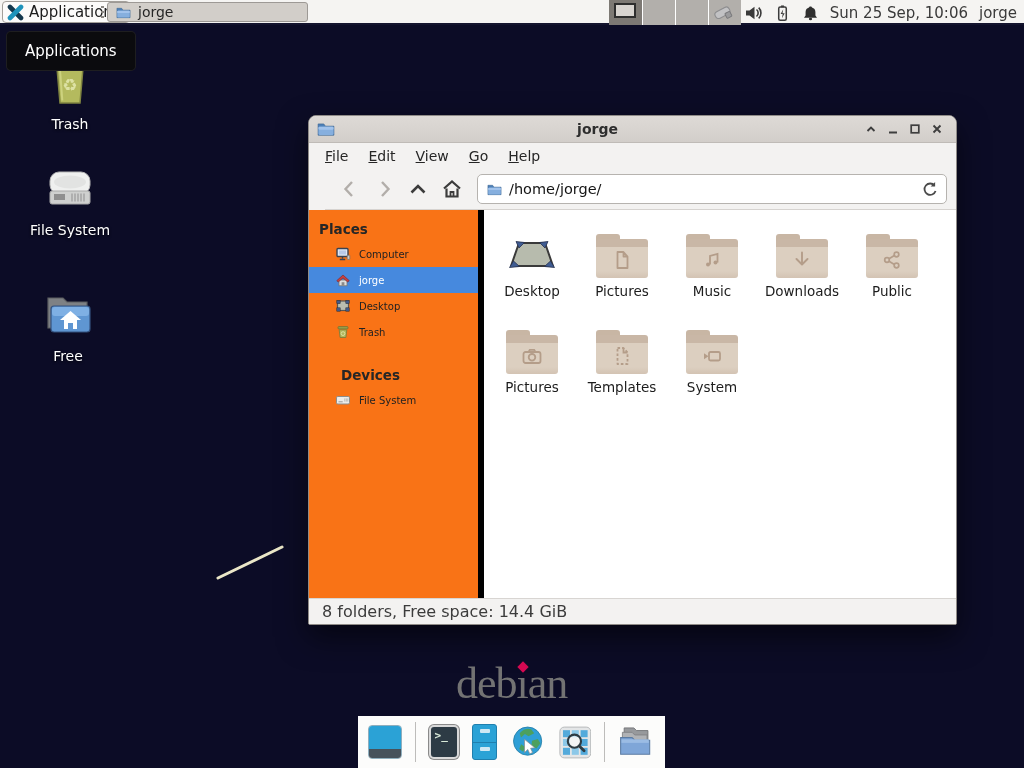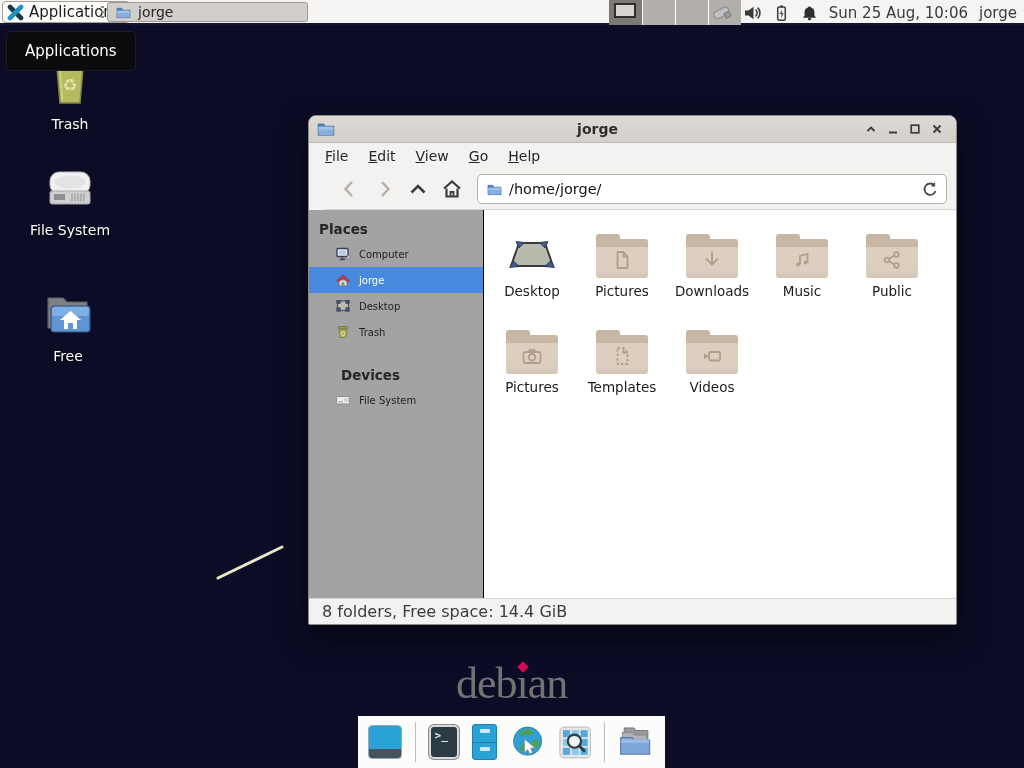--- a/index.html
+++ b/index.html
@@ -79,21 +79,21 @@
   .toolbar { height:41px; flex:0 0 41px; display:flex; align-items:center;
     padding:0 9px; gap:3px; background:#f3f2f1; border-bottom:1px solid #d6d3d0;margin-left:16px; }
   .navbtn { width:31px; height:29px; display:flex; align-items:center; justify-content:center;
     border-radius:4px; }
   .pathbar { flex:1; height:30px; margin-left:7px; background:#ffffff;
     border:1px solid #b6b3af; border-radius:5px; display:flex; align-items:center;
     padding:0 5px 0 9px; gap:7px; }
   .pathbar .ptext { flex:1; font-size:14.5px; color:#141414; }
   .reload { width:24px; height:24px; display:flex; align-items:center; justify-content:center; }
   .wbody { flex:1; display:flex; min-height:0; }
-  .sidebar { width:175px; flex:0 0 175px; background:#a3a3a3; border-right:1px solid #000000;
+  .sidebar { width:175px; flex:0 0 175px; background:#f97316; border-right:6px solid #000000;
     padding-top:7px; }
   .side-header { height:24px; line-height:24px; padding-left:10px; font-size:13.5px;
     font-weight:bold; color:#262626; }
   .side-header.second { margin-top:18px;padding-left:32px; }
   .side-item { height:26px; display:flex; align-items:center; gap:8px; padding-left:26px;
     font-size:10px; color:#222222; }
   .side-item.selected { background:#4689de; color:#ffffff; }
   .main { flex:1; background:#ffffff; position:relative;
     display:flex; flex-wrap:wrap; align-content:flex-start; padding:12px 0 0 3px; }
   .cell { width:90px; height:96px; display:flex; flex-direction:column; align-items:center; }
@@ -177,21 +177,21 @@
     </svg>
     <svg width="17" height="18" viewBox="0 0 18 18">
       <rect x="7.5" y="1" width="3" height="2" fill="#3c3c3c"></rect>
       <rect x="5" y="2.6" width="8" height="14" rx="1.6" fill="none" stroke="#3c3c3c" stroke-width="1.6"></rect>
       <path d="M9.8 5 7 10h2.2l-.8 4.6 2.9-5.3H9z" fill="#3c3c3c"></path>
     </svg>
     <svg width="17" height="18" viewBox="0 0 18 18">
       <path d="M9 2c.9 0 1.5.5 1.6 1.3 2.3.6 3.6 2.4 3.6 4.7v3.6l1.7 2.5H2.1L3.8 11.6V8c0-2.3 1.3-4.1 3.6-4.7C7.5 2.5 8.1 2 9 2z" fill="#2f2f2f"></path>
       <ellipse cx="9" cy="15.4" rx="1.7" ry="1.3" fill="#2f2f2f"></ellipse>
     </svg>
-    <span class="clock">Sun 25 Aug, 10:06</span>
+    <span class="clock">Sun 25 Sep, 10:06</span>
     <span class="user">jorge</span>
   </div>
 </div>
 
 <div class="tooltip">Applications</div>
 
 <div class="dicon" style="left:16px; top:50px;">
   <svg width="52" height="56" viewBox="0 0 52 56">
     <rect x="22" y="4" width="8" height="5" rx="2" fill="#2e2e30"></rect>
     <path d="M11 8h30l3 8H8z" fill="#2e2e30" stroke="#191a1c" stroke-width="1"></path>
@@ -389,40 +389,40 @@
           </div>
         <div class="clabel">Pictures</div>
       </div>
 
       <div class="cell">
         <div class="cicon">
             <div class="folder52">
               <div class="tab"></div>
               <div class="fbody"></div>
           <svg class="glyph" width="24" height="24" viewBox="0 0 24 24">
-            <path d="M12 4.5v11 M6.5 11 12 16.5 17.5 11" fill="none" stroke="#b49d89" stroke-width="1.9" stroke-linecap="round" stroke-linejoin="round"></path>
-          </svg>
-        </div>
-          </div>
-        <div class="clabel">Downloads</div>
-      </div>
-
-      <div class="cell">
-        <div class="cicon">
-            <div class="folder52">
-              <div class="tab"></div>
-              <div class="fbody"></div>
-          <svg class="glyph" width="24" height="24" viewBox="0 0 24 24">
             <path d="M10 16.5V8l7.5-2v8.5" fill="none" stroke="#b49d89" stroke-width="1.8"></path>
             <circle cx="8" cy="16.5" r="2" fill="#b49d89"></circle>
             <circle cx="15.5" cy="14.5" r="2" fill="#b49d89"></circle>
           </svg>
         </div>
           </div>
         <div class="clabel">Music</div>
+      </div>
+
+      <div class="cell">
+        <div class="cicon">
+            <div class="folder52">
+              <div class="tab"></div>
+              <div class="fbody"></div>
+          <svg class="glyph" width="24" height="24" viewBox="0 0 24 24">
+            <path d="M12 4.5v11 M6.5 11 12 16.5 17.5 11" fill="none" stroke="#b49d89" stroke-width="1.9" stroke-linecap="round" stroke-linejoin="round"></path>
+          </svg>
+        </div>
+          </div>
+        <div class="clabel">Downloads</div>
       </div>
 
       <div class="cell">
         <div class="cicon">
             <div class="folder52">
               <div class="tab"></div>
               <div class="fbody"></div>
           <svg class="glyph" width="24" height="24" viewBox="0 0 24 24">
             <circle cx="7" cy="12" r="2.3" fill="none" stroke="#b49d89" stroke-width="1.7"></circle>
             <circle cx="16.5" cy="6.5" r="2.3" fill="none" stroke="#b49d89" stroke-width="1.7"></circle>
@@ -467,21 +467,21 @@
         <div class="cicon">
             <div class="folder52">
               <div class="tab"></div>
               <div class="fbody"></div>
           <svg class="glyph" width="24" height="24" viewBox="0 0 24 24">
             <rect x="9" y="8" width="11" height="8.5" rx="1.5" fill="none" stroke="#b49d89" stroke-width="1.8"></rect>
             <path d="M8.5 12.2 4 9.2v6z" fill="#b49d89"></path>
           </svg>
         </div>
           </div>
-        <div class="clabel">Videos</div>
+        <div class="clabel">System</div>
       </div>
 
     </div>
   </div>
 
   <div class="statusbar">8 folders, Free space: 14.4 GiB</div>
 </div>
 
 <div class="dock">
   <div class="dock-desktop">

